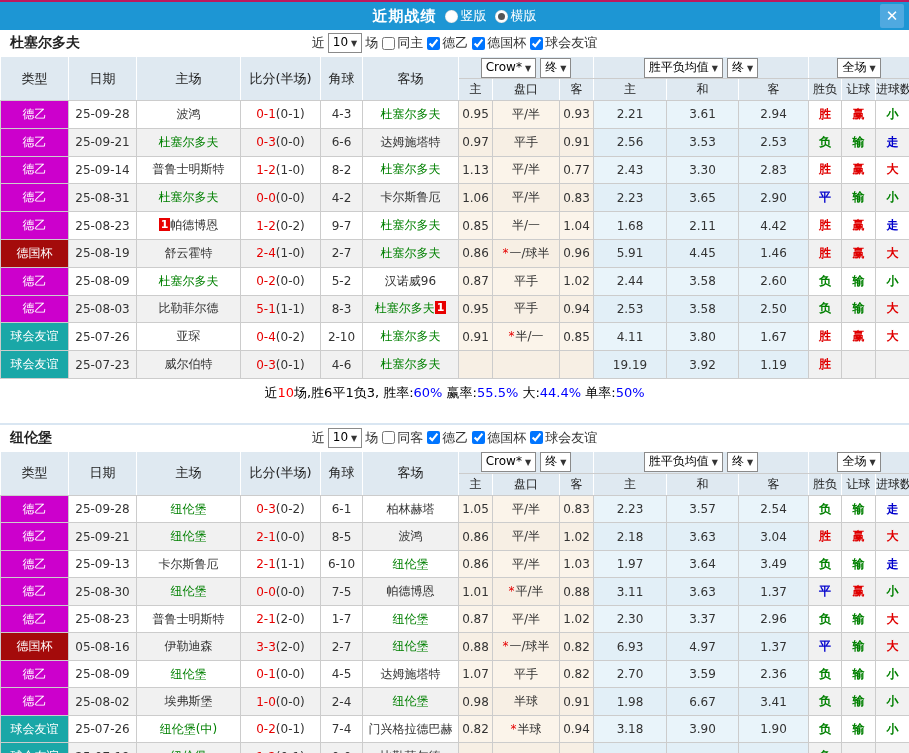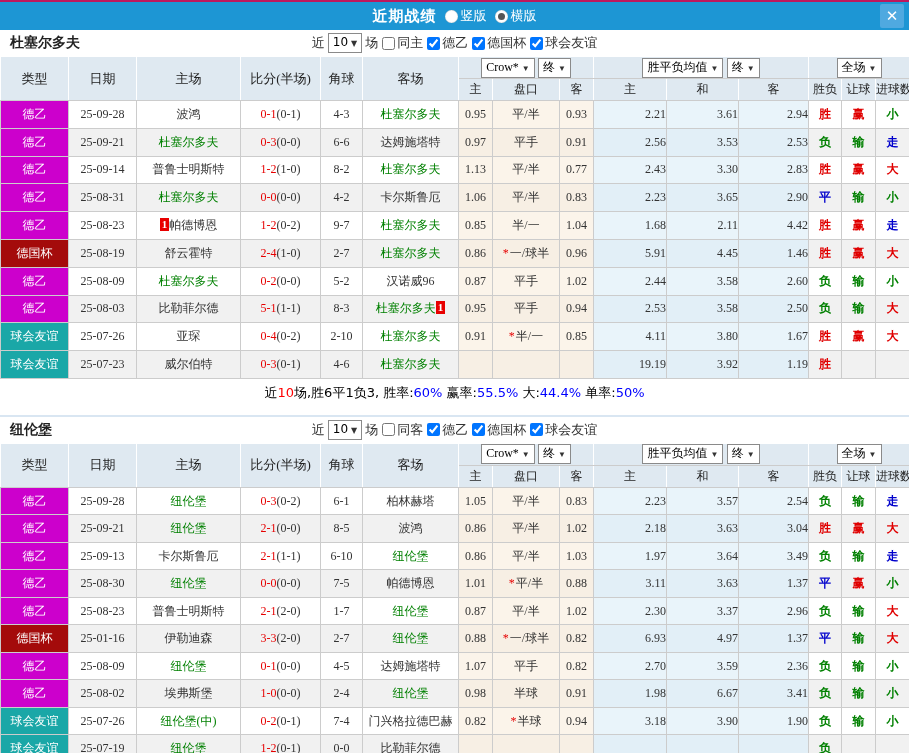--- a/index.html
+++ b/index.html
@@ -18,43 +18,43 @@
   .section-title{height:26px;position:relative;display:flex;align-items:center;background:#fff;}
   .team-name{position:absolute;left:10px;font-weight:bold;font-size:14px;color:#222;}
   .controls{margin:0 auto;display:flex;align-items:center;gap:3px;font-size:13px;color:#333;}
   .controls label{display:inline-flex;align-items:center;gap:1px;cursor:pointer;}
   .controls input[type=checkbox]{margin:0 1px;width:13px;height:13px;}
   .dd{display:inline-block;border:1px solid #8a8a8a;background:#fff;padding:0 4px;height:18px;line-height:16px;
       font-size:12px;white-space:nowrap;cursor:pointer;color:#000;}
   .dd .arr{font-size:8px;margin-left:3px;color:#333;}
   .sec2{border-top:2px solid #d9e6f2;}
   
-  table{border-collapse:collapse;table-layout:fixed;width:909px;font-size:12px;font-family:Liberation Serif, serif;}
+  table{border-collapse:collapse;table-layout:fixed;width:909px;font-size:12px;}
   th,td{border:1px solid #ccc;text-align:center;padding:0;overflow:hidden;white-space:nowrap;}
   thead th{background:#dfe9f1;font-weight:normal;font-size:13px;color:#222;border:1px solid #fff;
            border-bottom:1px solid #ccc;height:21px;}
   thead tr:first-child{height:22px;}
   thead tr:last-child th{font-size:12px;}
   tbody tr{height:27.8px;}
   .sec2 tbody tr{height:27.5px;}
   tbody td{background:#fff;color:#333;}
   tbody tr:nth-child(even) td.z{background:#f1f1f1;}
   td.cream{background:#fbf4ea;}
   tbody tr:nth-child(even) td.cream{background:#f7efe4;}
-  td.blue{background:#e9f4fa;text-align:right;}
+  td.blue{background:#e9f4fa;}
   tbody tr:nth-child(even) td.blue{background:#e2eff7;}
   td.type{color:#fff;font-size:12px;}
   .subject{color:#008000;}
   .sc{color:#e60000;}
   .half{color:#333;}
   .star{color:#e60000;margin-right:1px;}
   .badge{display:inline-block;background:#e80000;color:#fff;font-size:11px;line-height:13px;padding:0 2px;
          font-weight:bold;vertical-align:1px;}
   td.res{font-weight:bold;}
-  .summary{height:36px;line-height:28px;text-align:center;font-size:13px;background:#fff;}
+  .summary{height:44px;line-height:28px;text-align:center;font-size:13px;background:#fff;}
 </style>
 </head>
 <body>
 
 <div class="app">
 
   <div class="topbar">
     <span class="topbar-title">近期战绩</span>
     <label class="radio-label">
       <span class="radio"></span>
@@ -463,21 +463,21 @@
               <td class="cream">1.02</td>
               <td class="blue">2.30</td>
               <td class="blue">3.37</td>
               <td class="blue">2.96</td>
               <td class="z res" style="color: rgb(0, 128, 0);">负</td>
               <td class="z res" style="color: rgb(0, 128, 0);">输</td>
               <td class="z res" style="color: rgb(224, 0, 0);">大</td>
             </tr>
             <tr>
               <td class="type" style="background: rgb(164, 11, 11);">德国杯</td>
-              <td class="z">25-01-16</td>
+              <td class="z">05-08-16</td>
               <td class="z team-cell"><span>伊勒迪森</span></td>
               <td class="z"><span class="sc">3-3</span><span class="half">(2-0)</span></td>
               <td class="z">2-7</td>
               <td class="z team-cell"><span class="subject">纽伦堡</span></td>
               <td class="cream">0.88</td>
               <td class="cream"><span class="star">*</span><span>一/球半</span></td>
               <td class="cream">0.82</td>
               <td class="blue">6.93</td>
               <td class="blue">4.97</td>
               <td class="blue">1.37</td>

